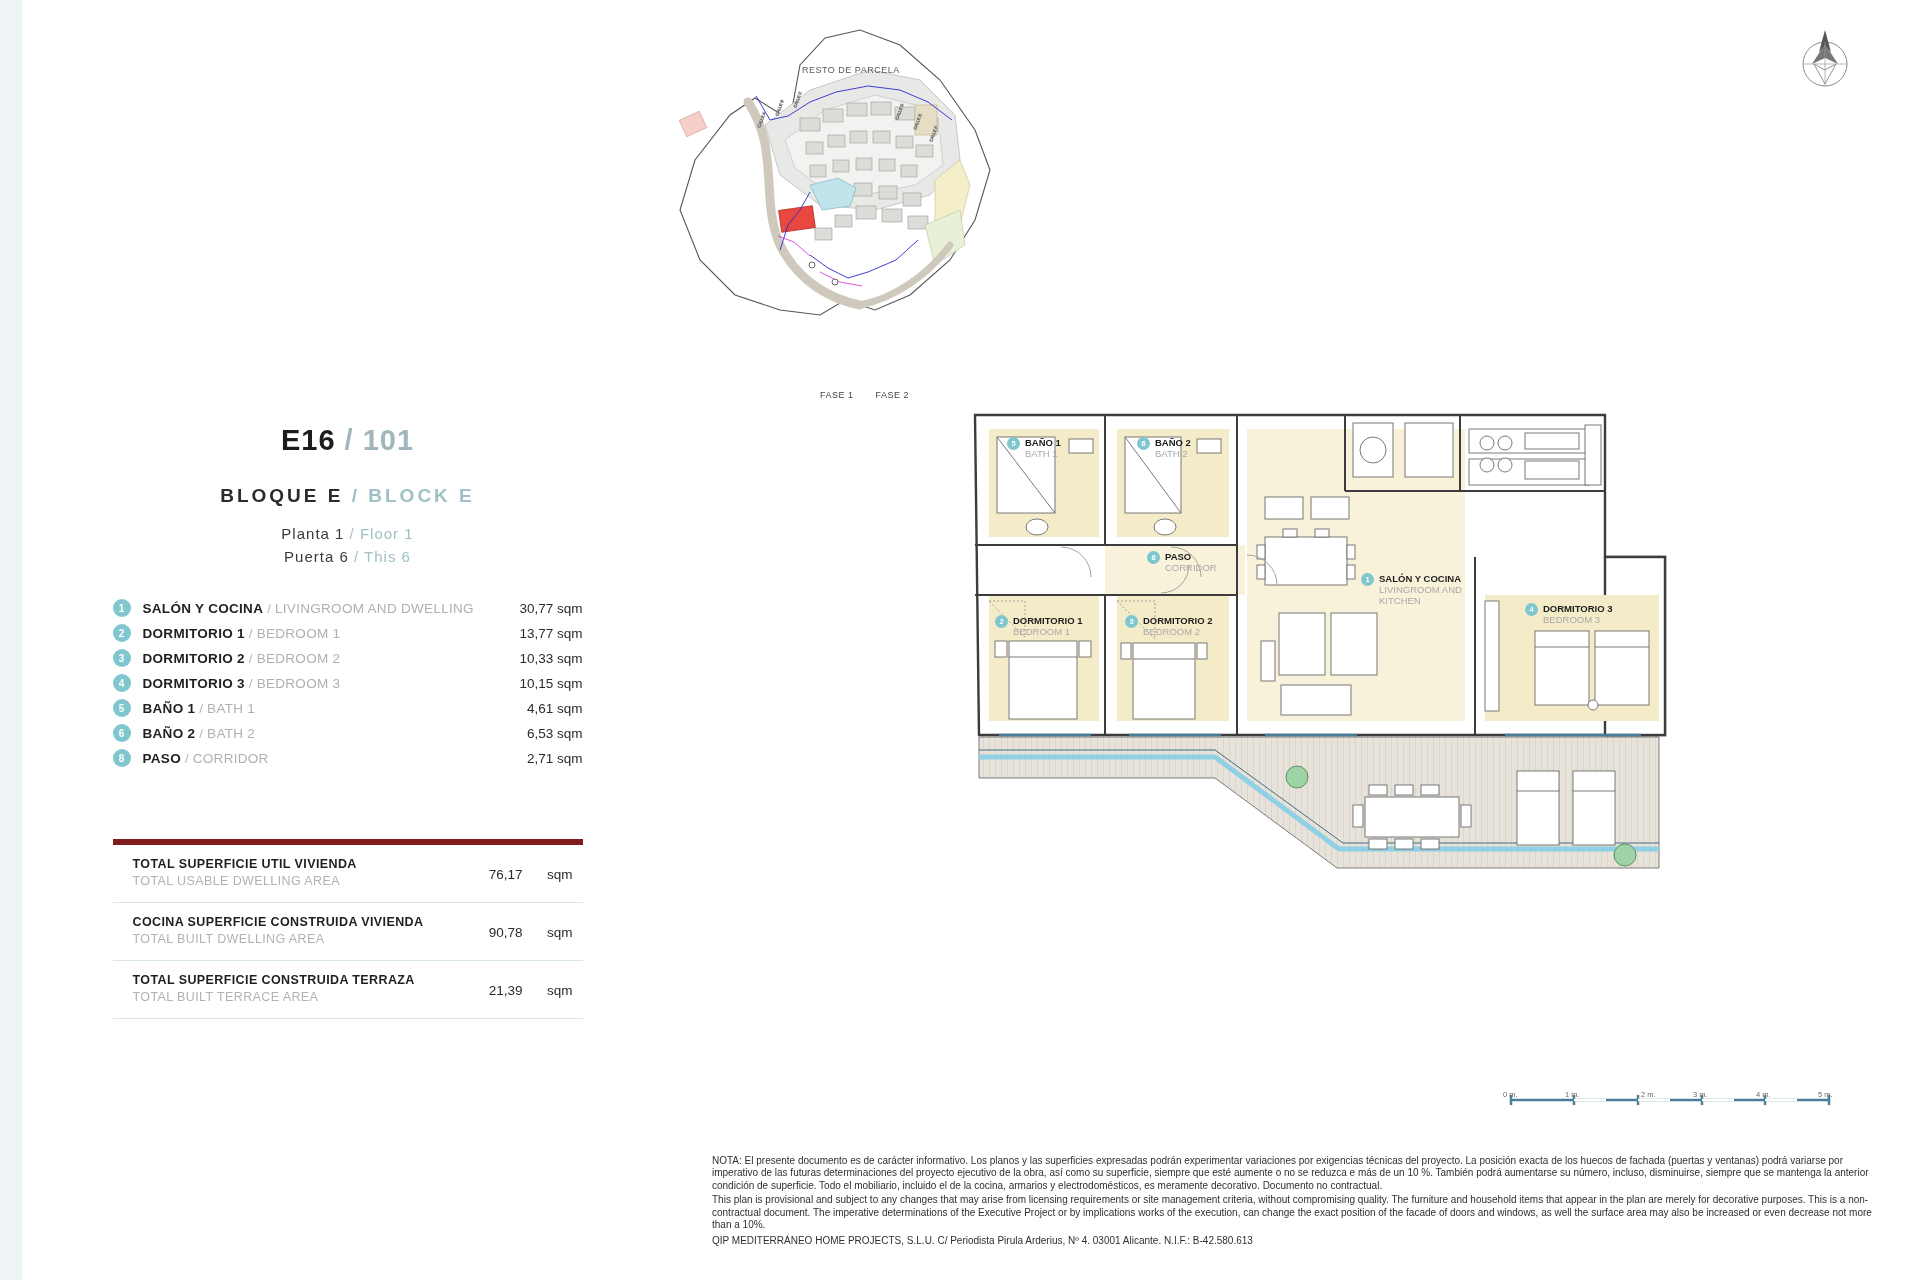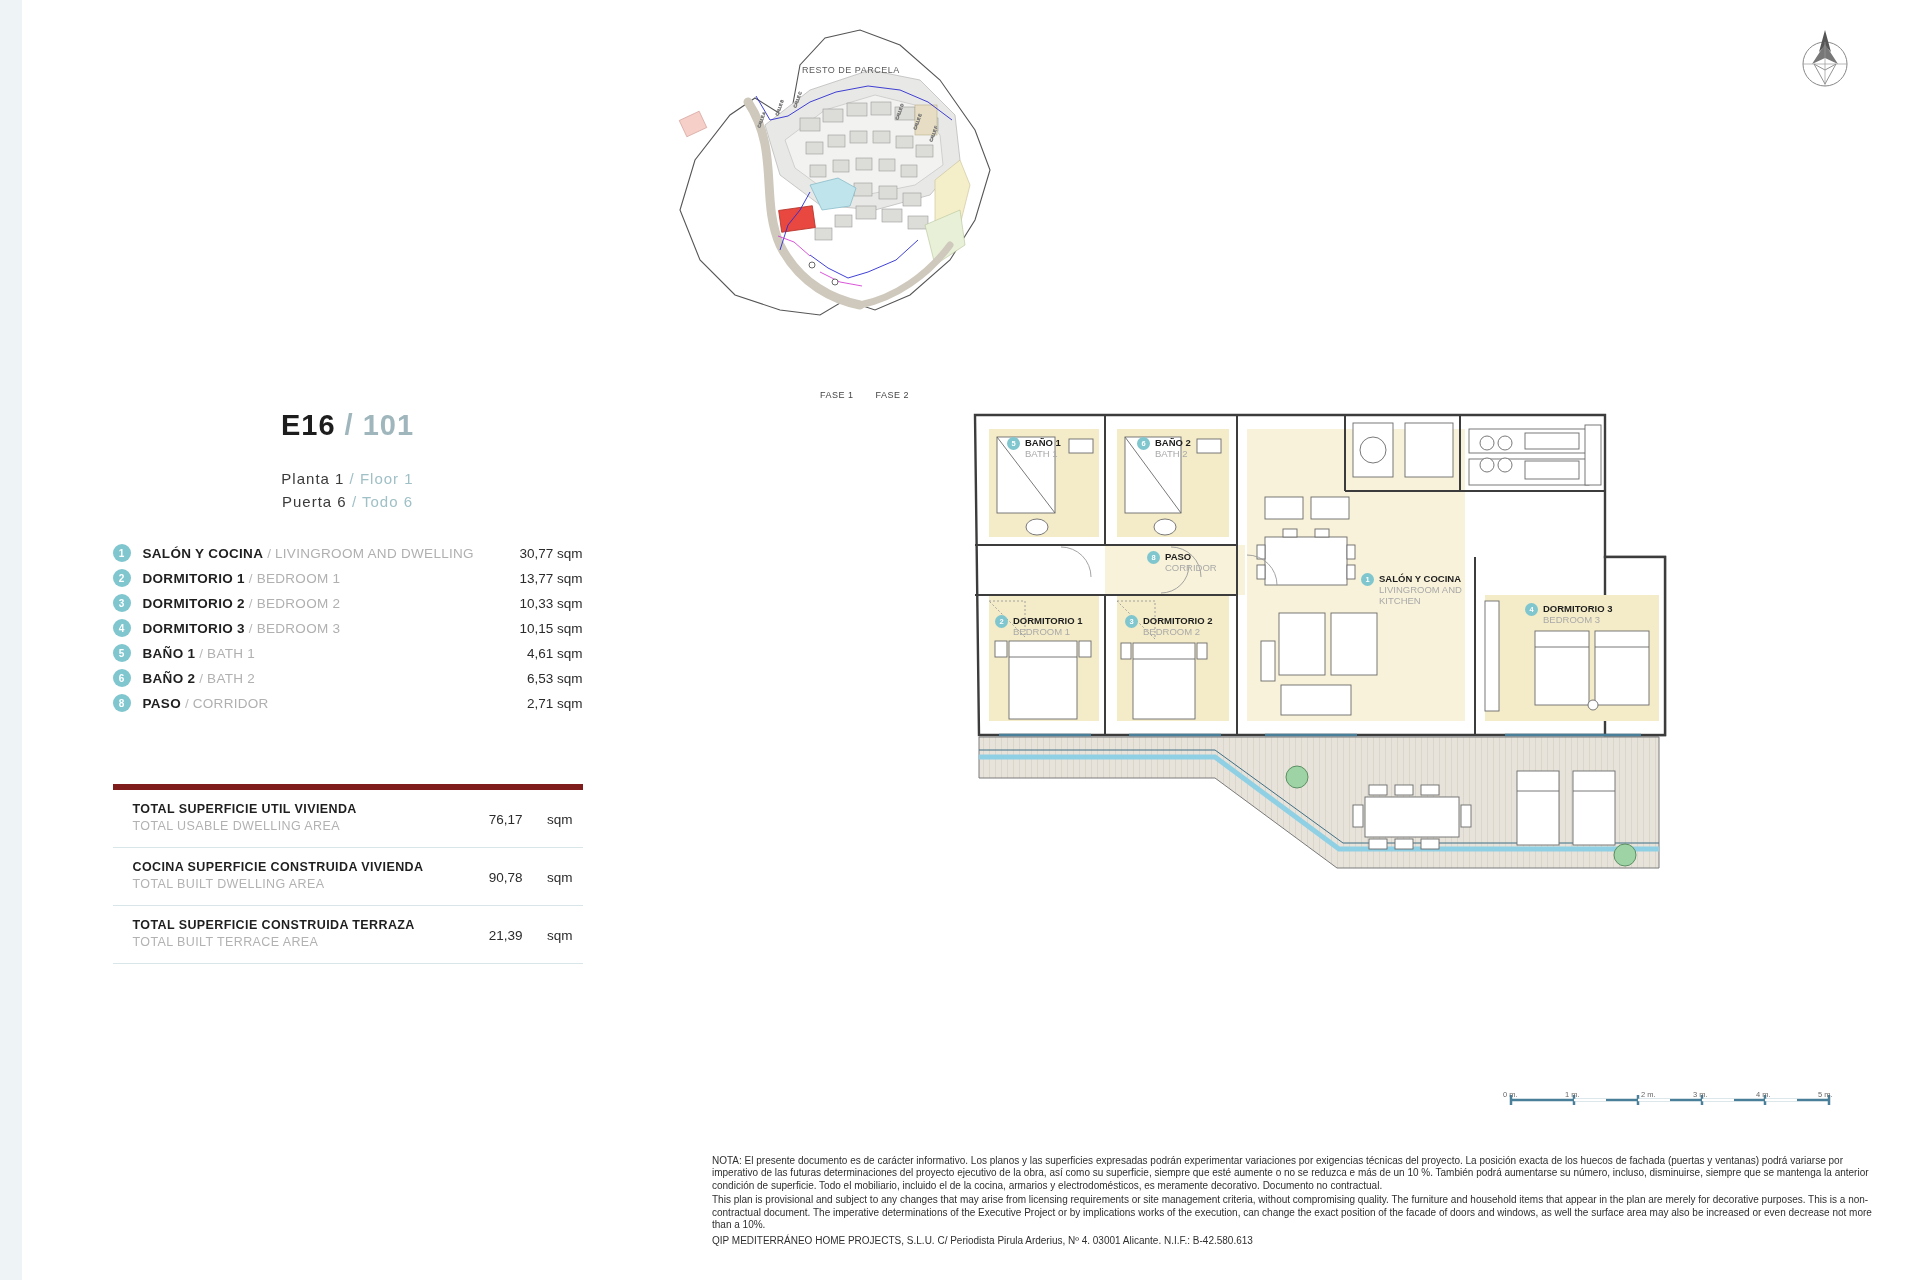--- a/index.html
+++ b/index.html
@@ -31,21 +31,21 @@
     position:absolute;left:820px;top:390px;width:130px;
     font-size:9px;color:#444;letter-spacing:.5px;
     display:flex;gap:22px;text-align:right;
   }
 
   
   .compass{position:absolute;right:60px;top:22px;width:70px;height:76px;}
 
   
   .info{
-    position:absolute;left:95px;top:409px;width:505px;
+    position:absolute;left:95px;top:424px;width:505px;
   }
   .title-row{
     text-align:center;font-size:29px;font-weight:bold;color:#2b2b2b;
     letter-spacing:1px;margin-bottom:28px;
   }
   .title-row .unit{color:#1d1d1d;}
   .title-row .sep{color:#9fb6bd;font-weight:bold;}
   .title-row .num{color:#9fb6bd;font-weight:bold;}
   .block-row{
     text-align:center;font-size:19px;font-weight:bold;letter-spacing:3px;
@@ -222,32 +222,37 @@
 </div>
 
 <div class="info">
 
   <div class="title-row">
     <span class="unit">E16</span>
     <span class="sep">/</span>
     <span class="num">101</span>
   </div>
 
+  <div class="block-row">
+    <span>BLOQUE  E</span>
+    <span class="slash">/</span>
+    <span class="en">BLOCK   E</span>
+  </div>
 
   <div class="floor-row">
     <span>Planta 1</span>
     <span class="en">/</span>
     <span class="en">Floor</span>
     <span class="en">1</span>
   </div>
 
   <div class="door-row">
     <span>Puerta 6</span>
     <span class="en">/</span>
-    <span class="en">Todo</span>
+    <span class="en">This</span>
     <span class="en">6</span>
   </div>
 
   <div class="rooms">
 
     <div class="room">
       <span class="bullet">1</span>
       <span class="es">SALÓN Y COCINA</span>
       <span class="sl">/</span>
       <span class="en">LIVINGROOM AND DWELLING</span>

